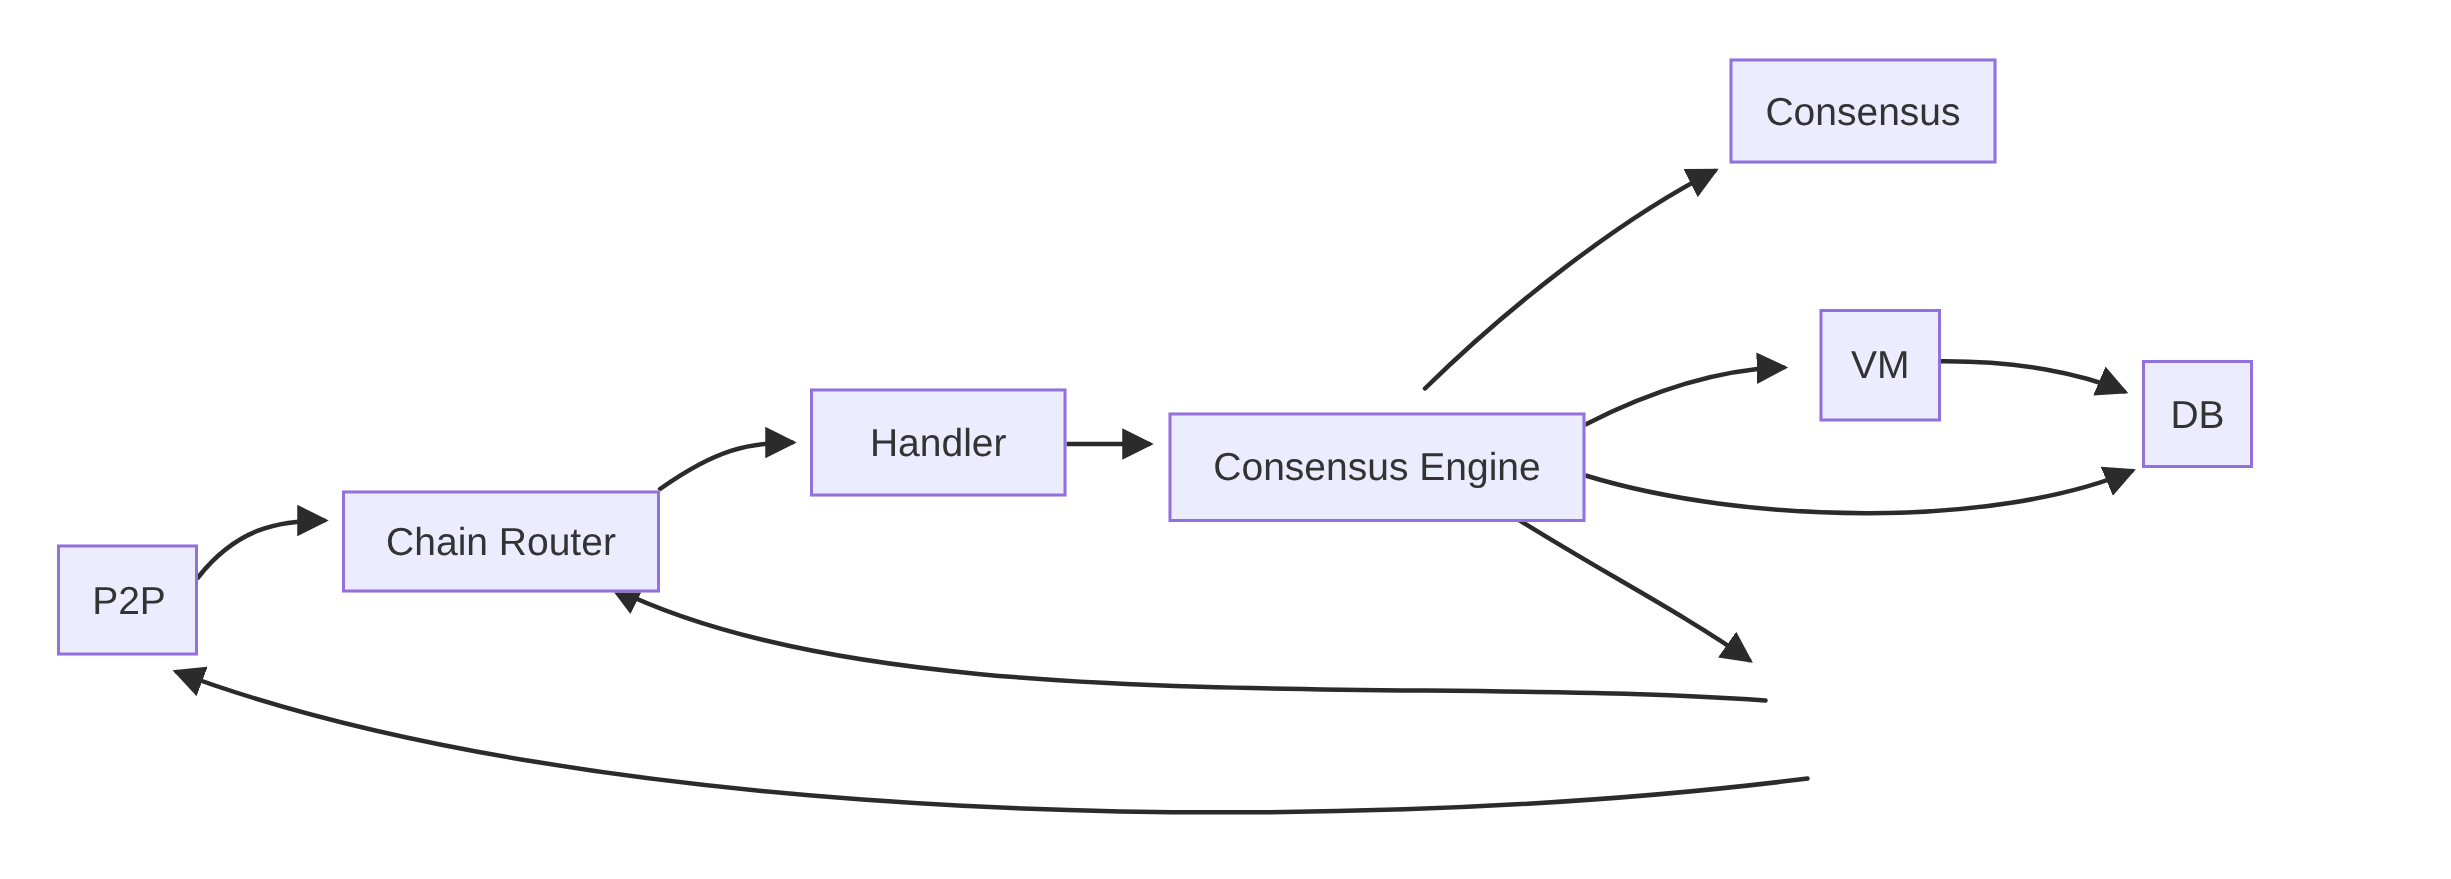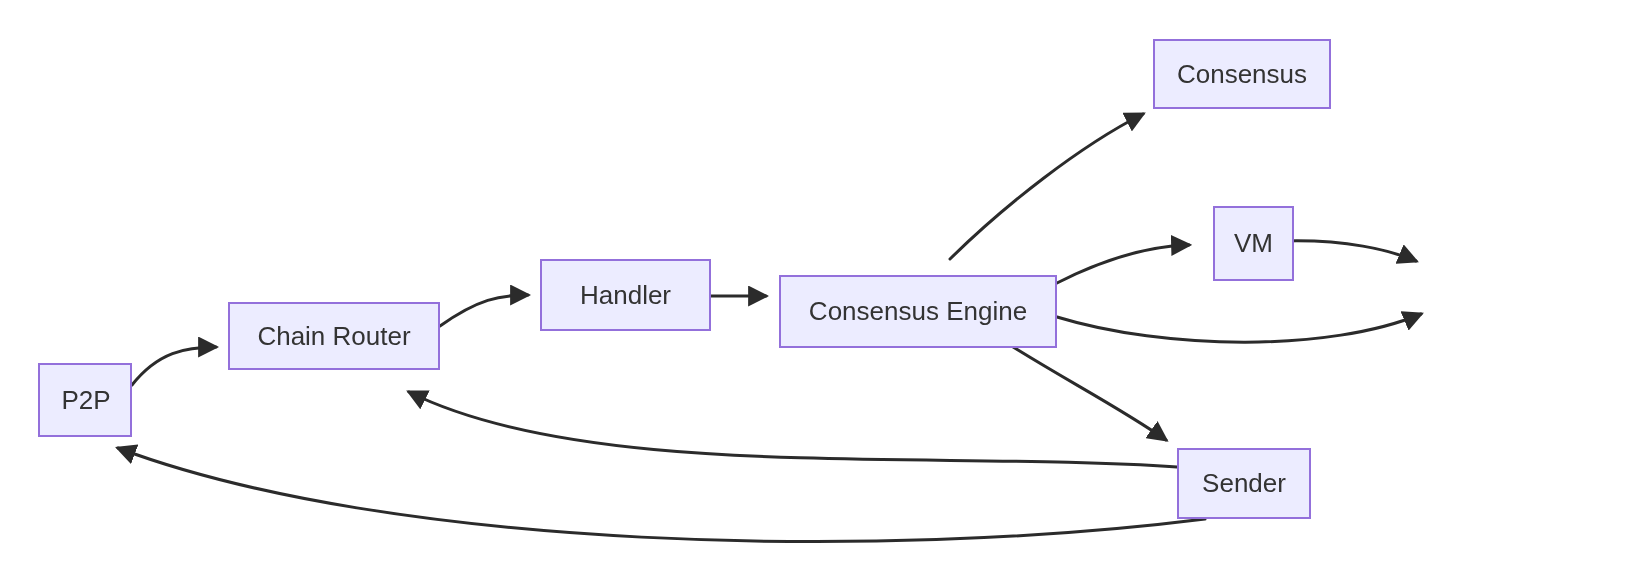--- a/index.html
+++ b/index.html
@@ -87,38 +87,38 @@
 
     <path class="edge" marker-end="url(#arrowhead)" d="M1177,467 C940,450 590,482 409,392"></path>
 
     <path class="edge" marker-end="url(#arrowhead)" d="M1205,519 C880,560 390,550 118,448"></path>
   </svg>
 
   <div class="node" style="left:38px;top:363px;width:94px;height:74px;padding-left:12px;">
     <span class="node-label">P2P</span>
   </div>
 
-  <div class="node" style="left:228px;top:302px;width:212px;height:68px;">
+  <div class="node" style="left:228px;top:327px;width:212px;height:68px;">
     <span class="node-label">Chain Router</span>
   </div>
 
   <div class="node" style="left:540px;top:259px;width:171px;height:72px;">
     <span class="node-label">Handler</span>
   </div>
 
   <div class="node" style="left:779px;top:259px;width:278px;height:73px;margin-top:16px;">
     <span class="node-label">Consensus Engine</span>
   </div>
 
   <div class="node" style="left:1153px;top:39px;width:178px;height:70px;">
     <span class="node-label">Consensus</span>
   </div>
 
   <div class="node" style="left:1201px;top:206px;width:81px;height:75px;margin-left:12px;">
     <span class="node-label">VM</span>
   </div>
 
+  <div class="node" style="left:1428px;top:240px;width:74px;height:72px;">
+    <span class="node-label">DB</span>
+  </div>
 
-  <div class="node" style="left:1177px;top:448px;width:134px;height:71px;">
-    <span class="node-label">Sender</span>
-  </div>
 
 </div>
 
 </body></html>

